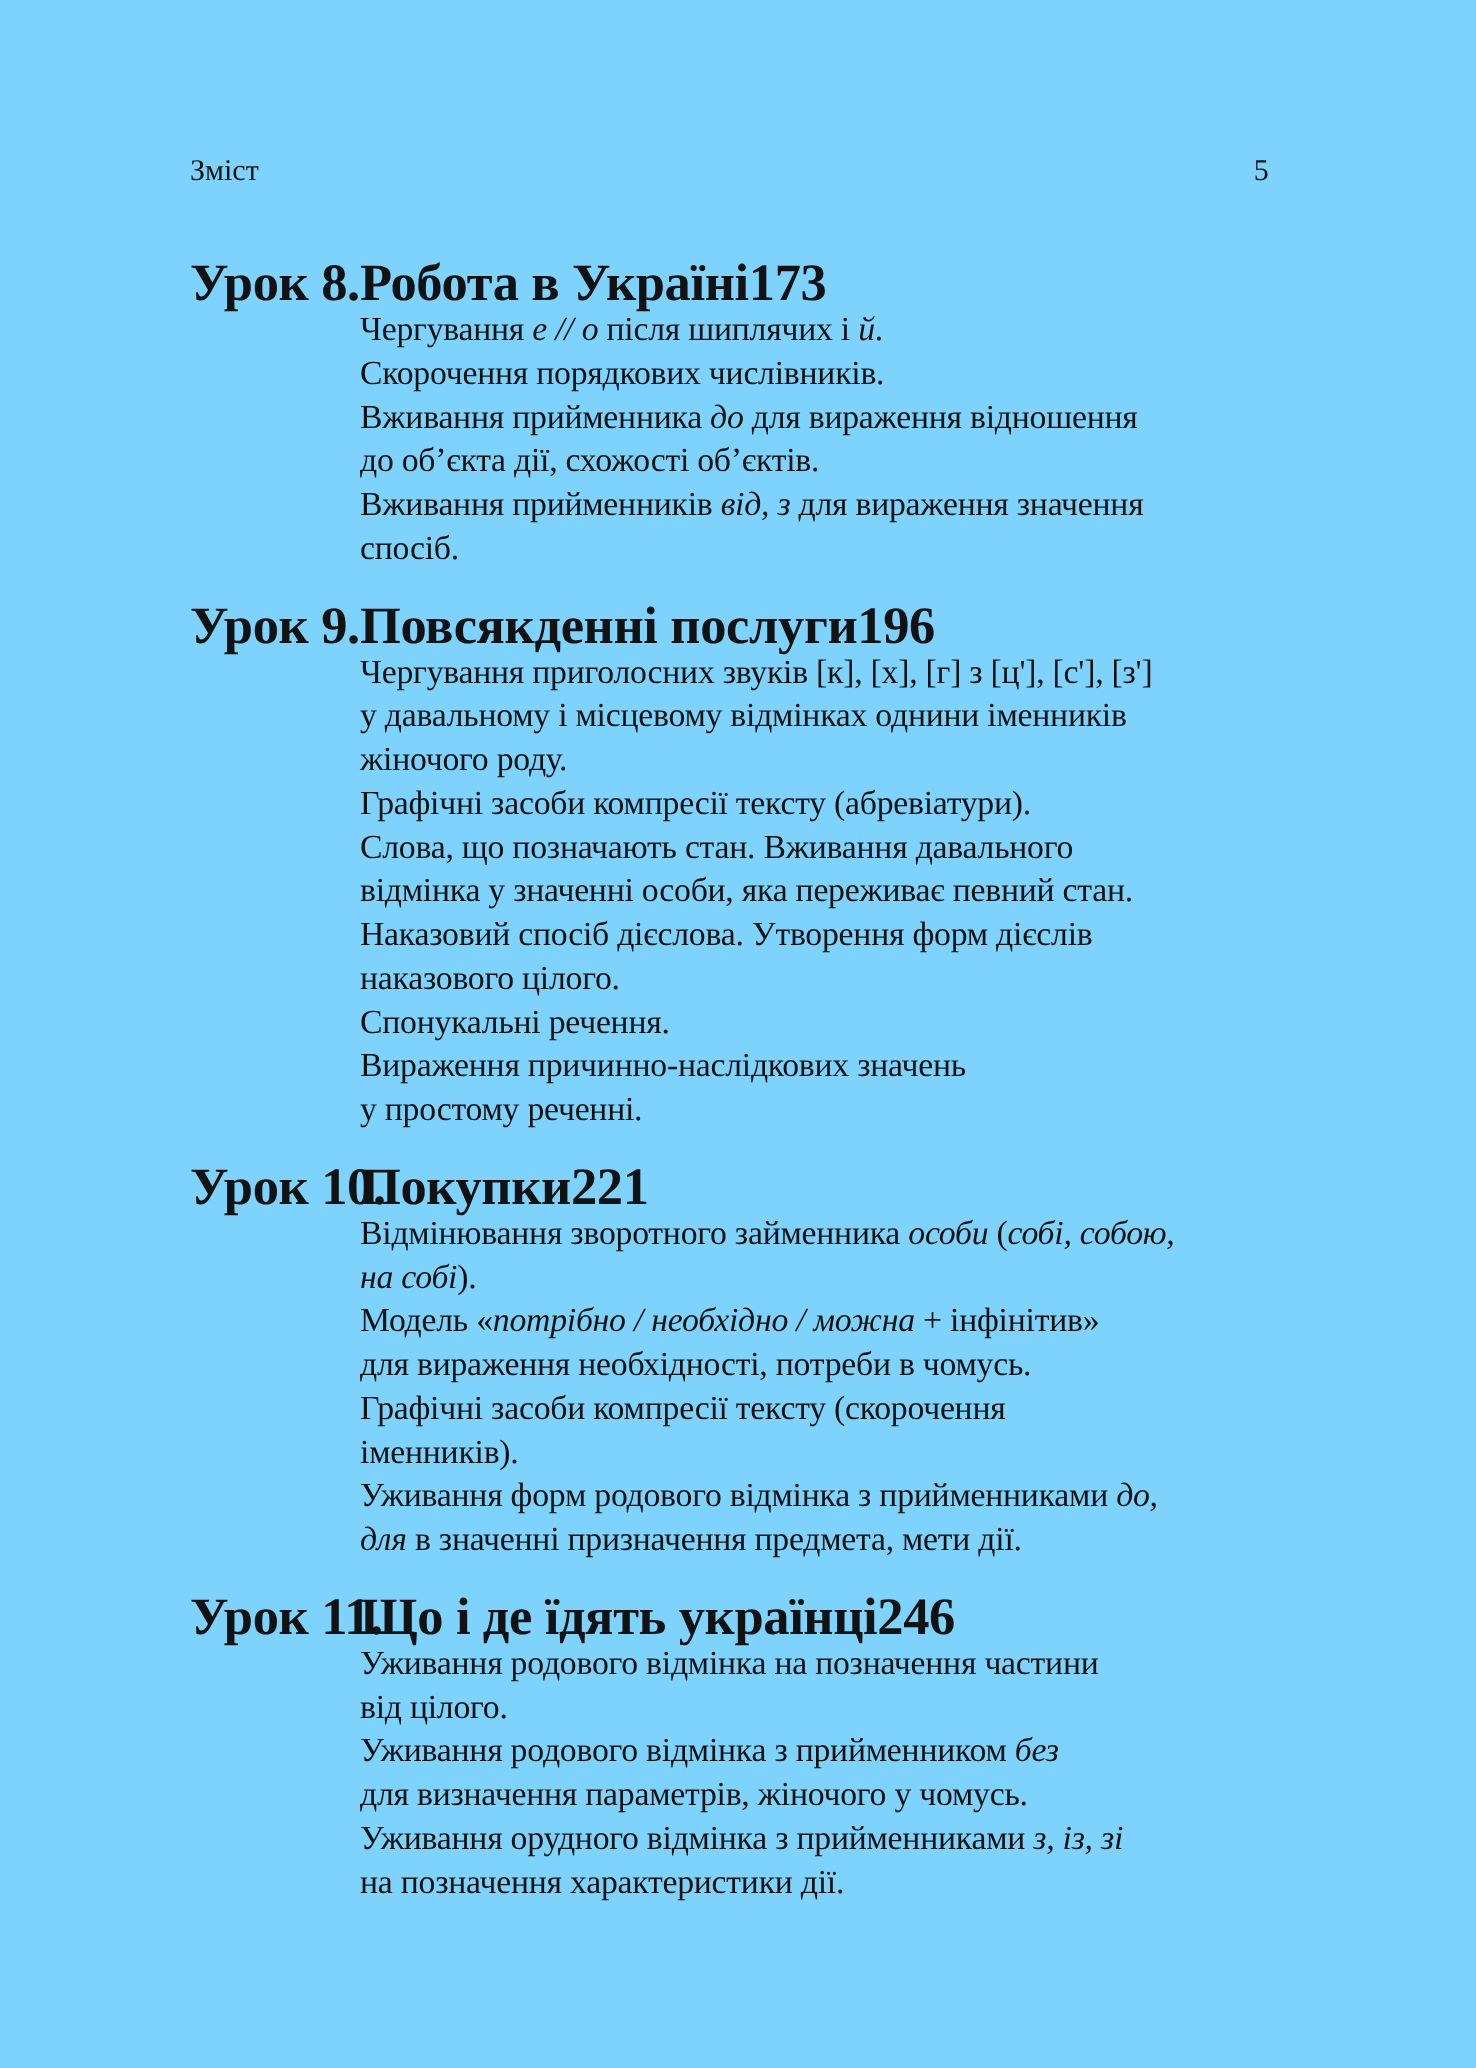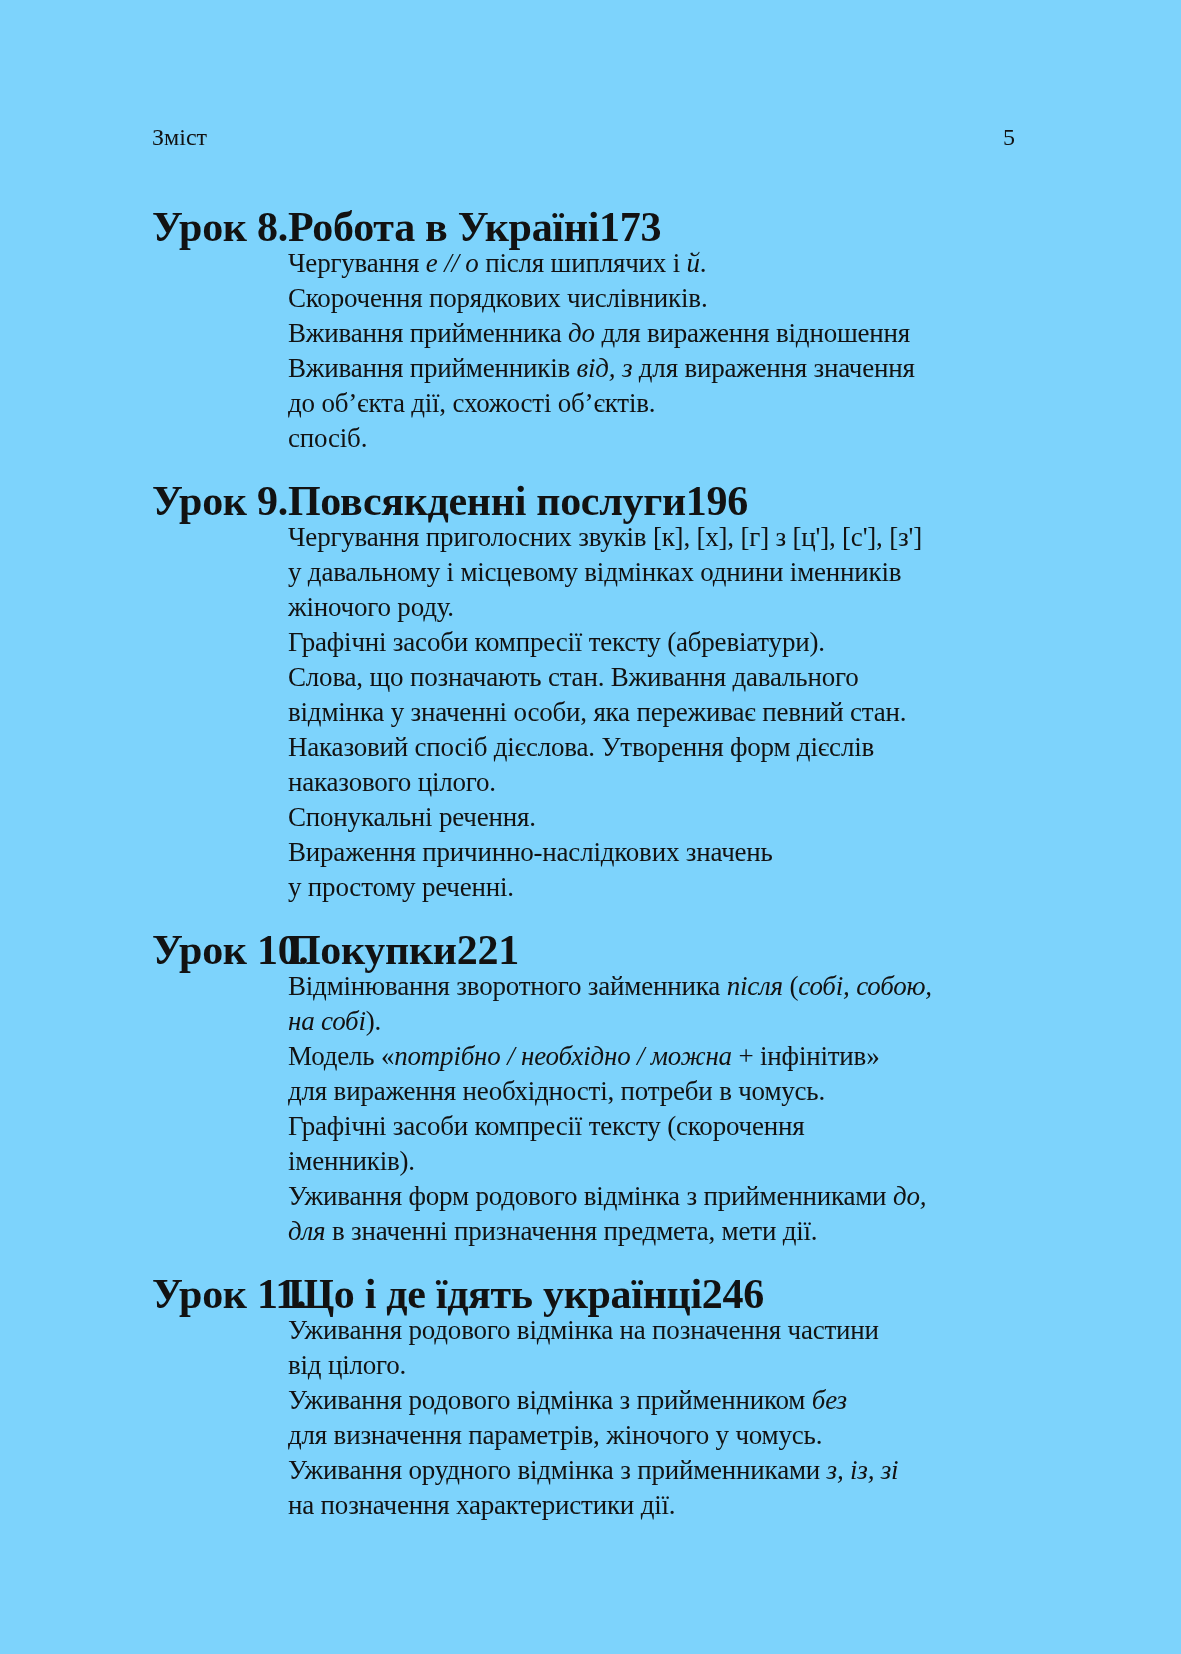--- a/index.html
+++ b/index.html
@@ -80,22 +80,22 @@
       <div class="lesson-label">Урок 8.</div>
       <div class="lesson-content">
         <div class="title-row">
           <span class="lesson-title">Робота в Україні</span>
           <span class="lesson-page">173</span>
         </div>
         <div class="lesson-desc">
             <div class="desc-line"><span>Чергування </span><i>е // о</i><span> після шиплячих і </span><i>й</i><span>.</span></div>
             <div class="desc-line"><span>Скорочення порядкових числівників.</span></div>
             <div class="desc-line"><span>Вживання прийменника </span><i>до</i><span> для вираження відношення</span></div>
+            <div class="desc-line"><span>до об’єкта дії, схожості об’єктів.</span></div>
             <div class="desc-line"><span>Вживання прийменників </span><i>від, з</i><span> для вираження значення</span></div>
-            <div class="desc-line"><span>до об’єкта дії, схожості об’єктів.</span></div>
             <div class="desc-line"><span>спосіб.</span></div>
           </div>
       </div>
     </section>
 
     <section class="lesson">
       <div class="lesson-label">Урок 9.</div>
       <div class="lesson-content">
         <div class="title-row">
           <span class="lesson-title">Повсякденні послуги</span>
@@ -118,21 +118,21 @@
     </section>
 
     <section class="lesson">
       <div class="lesson-label">Урок 10.</div>
       <div class="lesson-content">
         <div class="title-row">
           <span class="lesson-title">Покупки</span>
           <span class="lesson-page">221</span>
         </div>
         <div class="lesson-desc">
-            <div class="desc-line"><span>Відмінювання зворотного займенника </span><i>після</i><span> (</span><i>собі, собою,</i></div>
+            <div class="desc-line"><span>Відмінювання зворотного займенника </span><i>особи</i><span> (</span><i>собі, собою,</i></div>
             <div class="desc-line"><i>на собі</i><span>).</span></div>
             <div class="desc-line"><span>Модель «</span><i>потрібно / необхідно / можна</i><span> + інфінітив»</span></div>
             <div class="desc-line"><span>для вираження необхідності, потреби в чомусь.</span></div>
             <div class="desc-line"><span>Графічні засоби компресії тексту (скорочення</span></div>
             <div class="desc-line"><span>іменників).</span></div>
             <div class="desc-line"><span>Уживання форм родового відмінка з прийменниками </span><i>до,</i></div>
             <div class="desc-line"><i>для</i><span> в значенні призначення предмета, мети дії.</span></div>
           </div>
       </div>
     </section>

